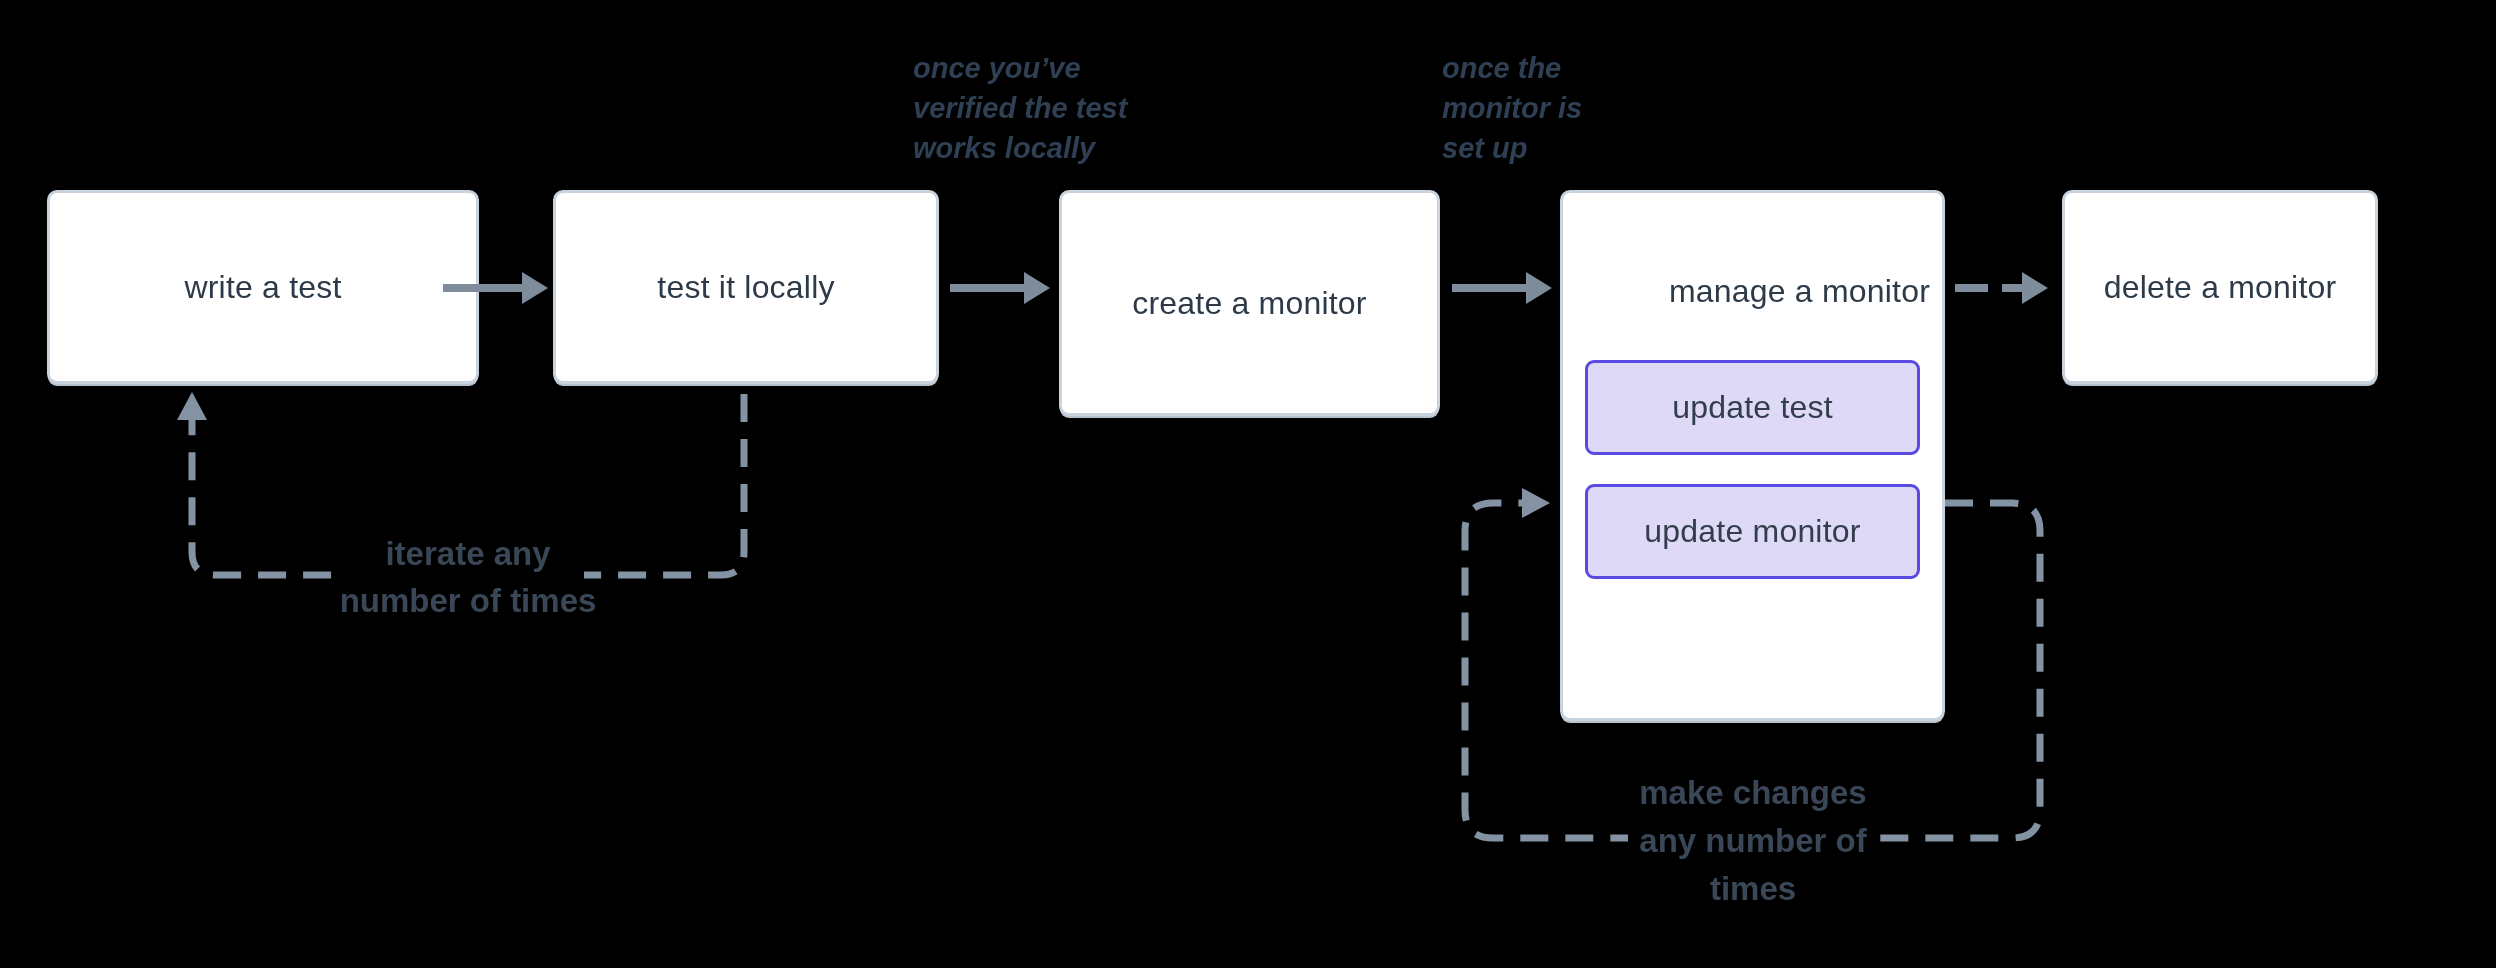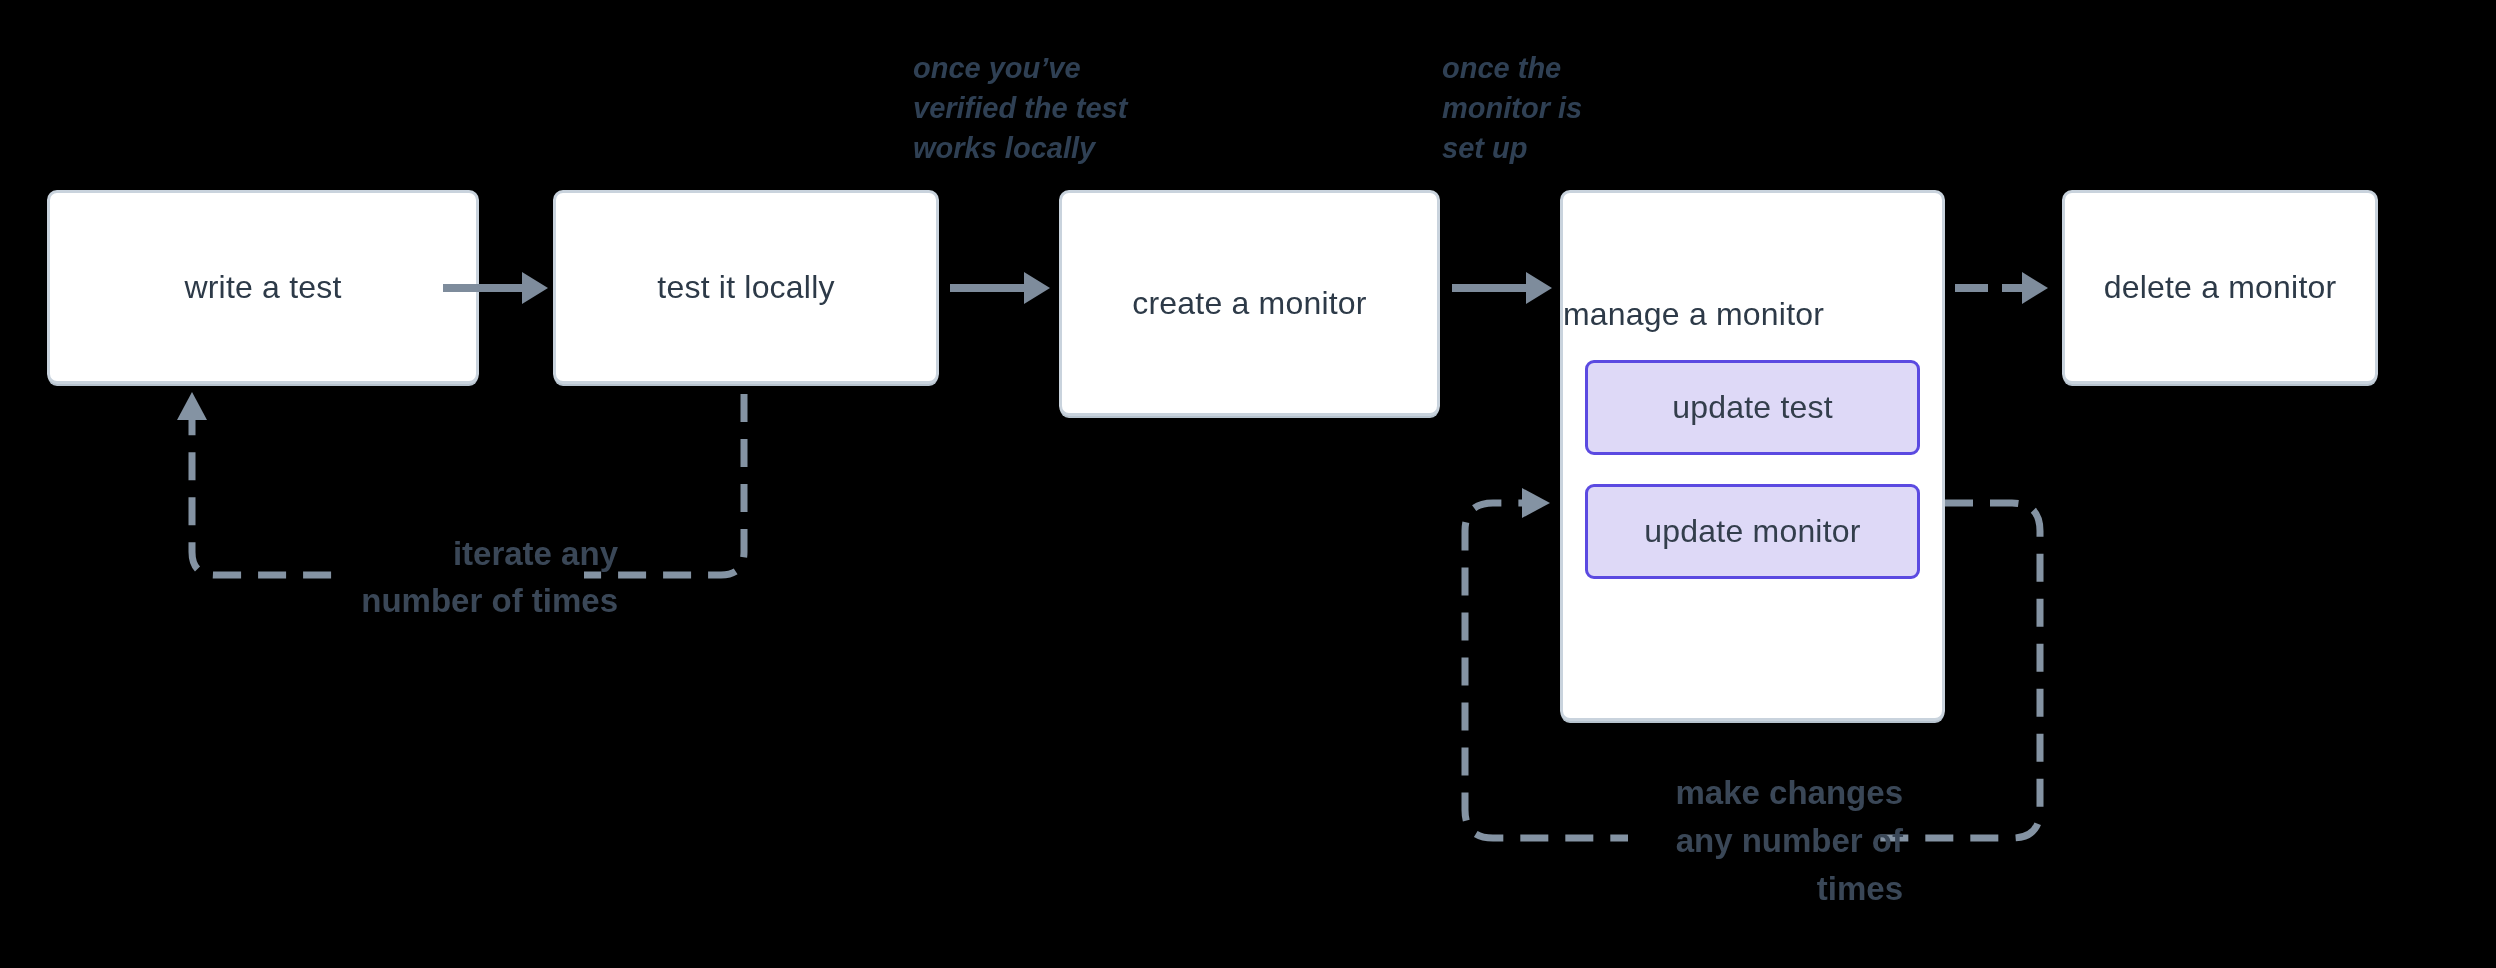--- a/index.html
+++ b/index.html
@@ -33,23 +33,23 @@
     box-shadow:0 3px 0 -1px var(--box-shadow);
     display:flex;align-items:center;justify-content:center;
     color:var(--box-text);
     font-size:32px;
     letter-spacing:0.2px;
   }
   .node--manage{
     display:block;
   }
   .node__title{
-    position:absolute;top:0;left:0;right:0;height:196px;
-    display:flex;align-items:center;justify-content:flex-start;
-    color:var(--box-text);font-size:32px;margin-top:23px;
+    position:absolute;top:0;left:0;right:12px;height:196px;
+    display:flex;align-items:center;justify-content:flex-end;
+    color:var(--box-text);font-size:32px;
   }
   .subbtn{
     position:absolute;
     box-sizing:border-box;
     left:22px;width:335px;height:95px;
     background:var(--button-fill);
     border:3px solid var(--button-border);
     border-radius:9px;
     display:flex;align-items:center;justify-content:center;
     color:var(--button-text);
@@ -71,21 +71,21 @@
   .annotation span{display:block;}
   .caption{
     position:absolute;
     font-weight:bold;
     font-size:33px;
     color:var(--caption);
     text-align:center;
     white-space:nowrap;
   }
   .caption span{display:block;}
-  .caption--iterate{line-height:47px;text-align:right;}
+  .caption--iterate{line-height:47px;}
   .caption--changes{line-height:48px;}
 </style>
 </head>
 <body>
 
 <div class="canvas">
 
   <div class="node" style="left:47px;top:190px;width:432px;height:194px;">
     <span>write a test</span>
   </div>
@@ -159,19 +159,19 @@
     <span>once the</span>
     <span>monitor is</span>
     <span>set up</span>
   </div>
 
   <div class="caption caption--iterate" style="left:318px;top:530px;width:300px;">
     <span>iterate any</span>
     <span>number of times</span>
   </div>
 
-  <div class="caption caption--changes" style="left:1603px;top:769px;width:300px;text-align:right;">
+  <div class="caption caption--changes" style="left:1603px;top:769px;width:300px;">
     <span>make changes</span>
     <span>any number of</span>
     <span>times</span>
   </div>
 
 </div>
 
 </body></html>

